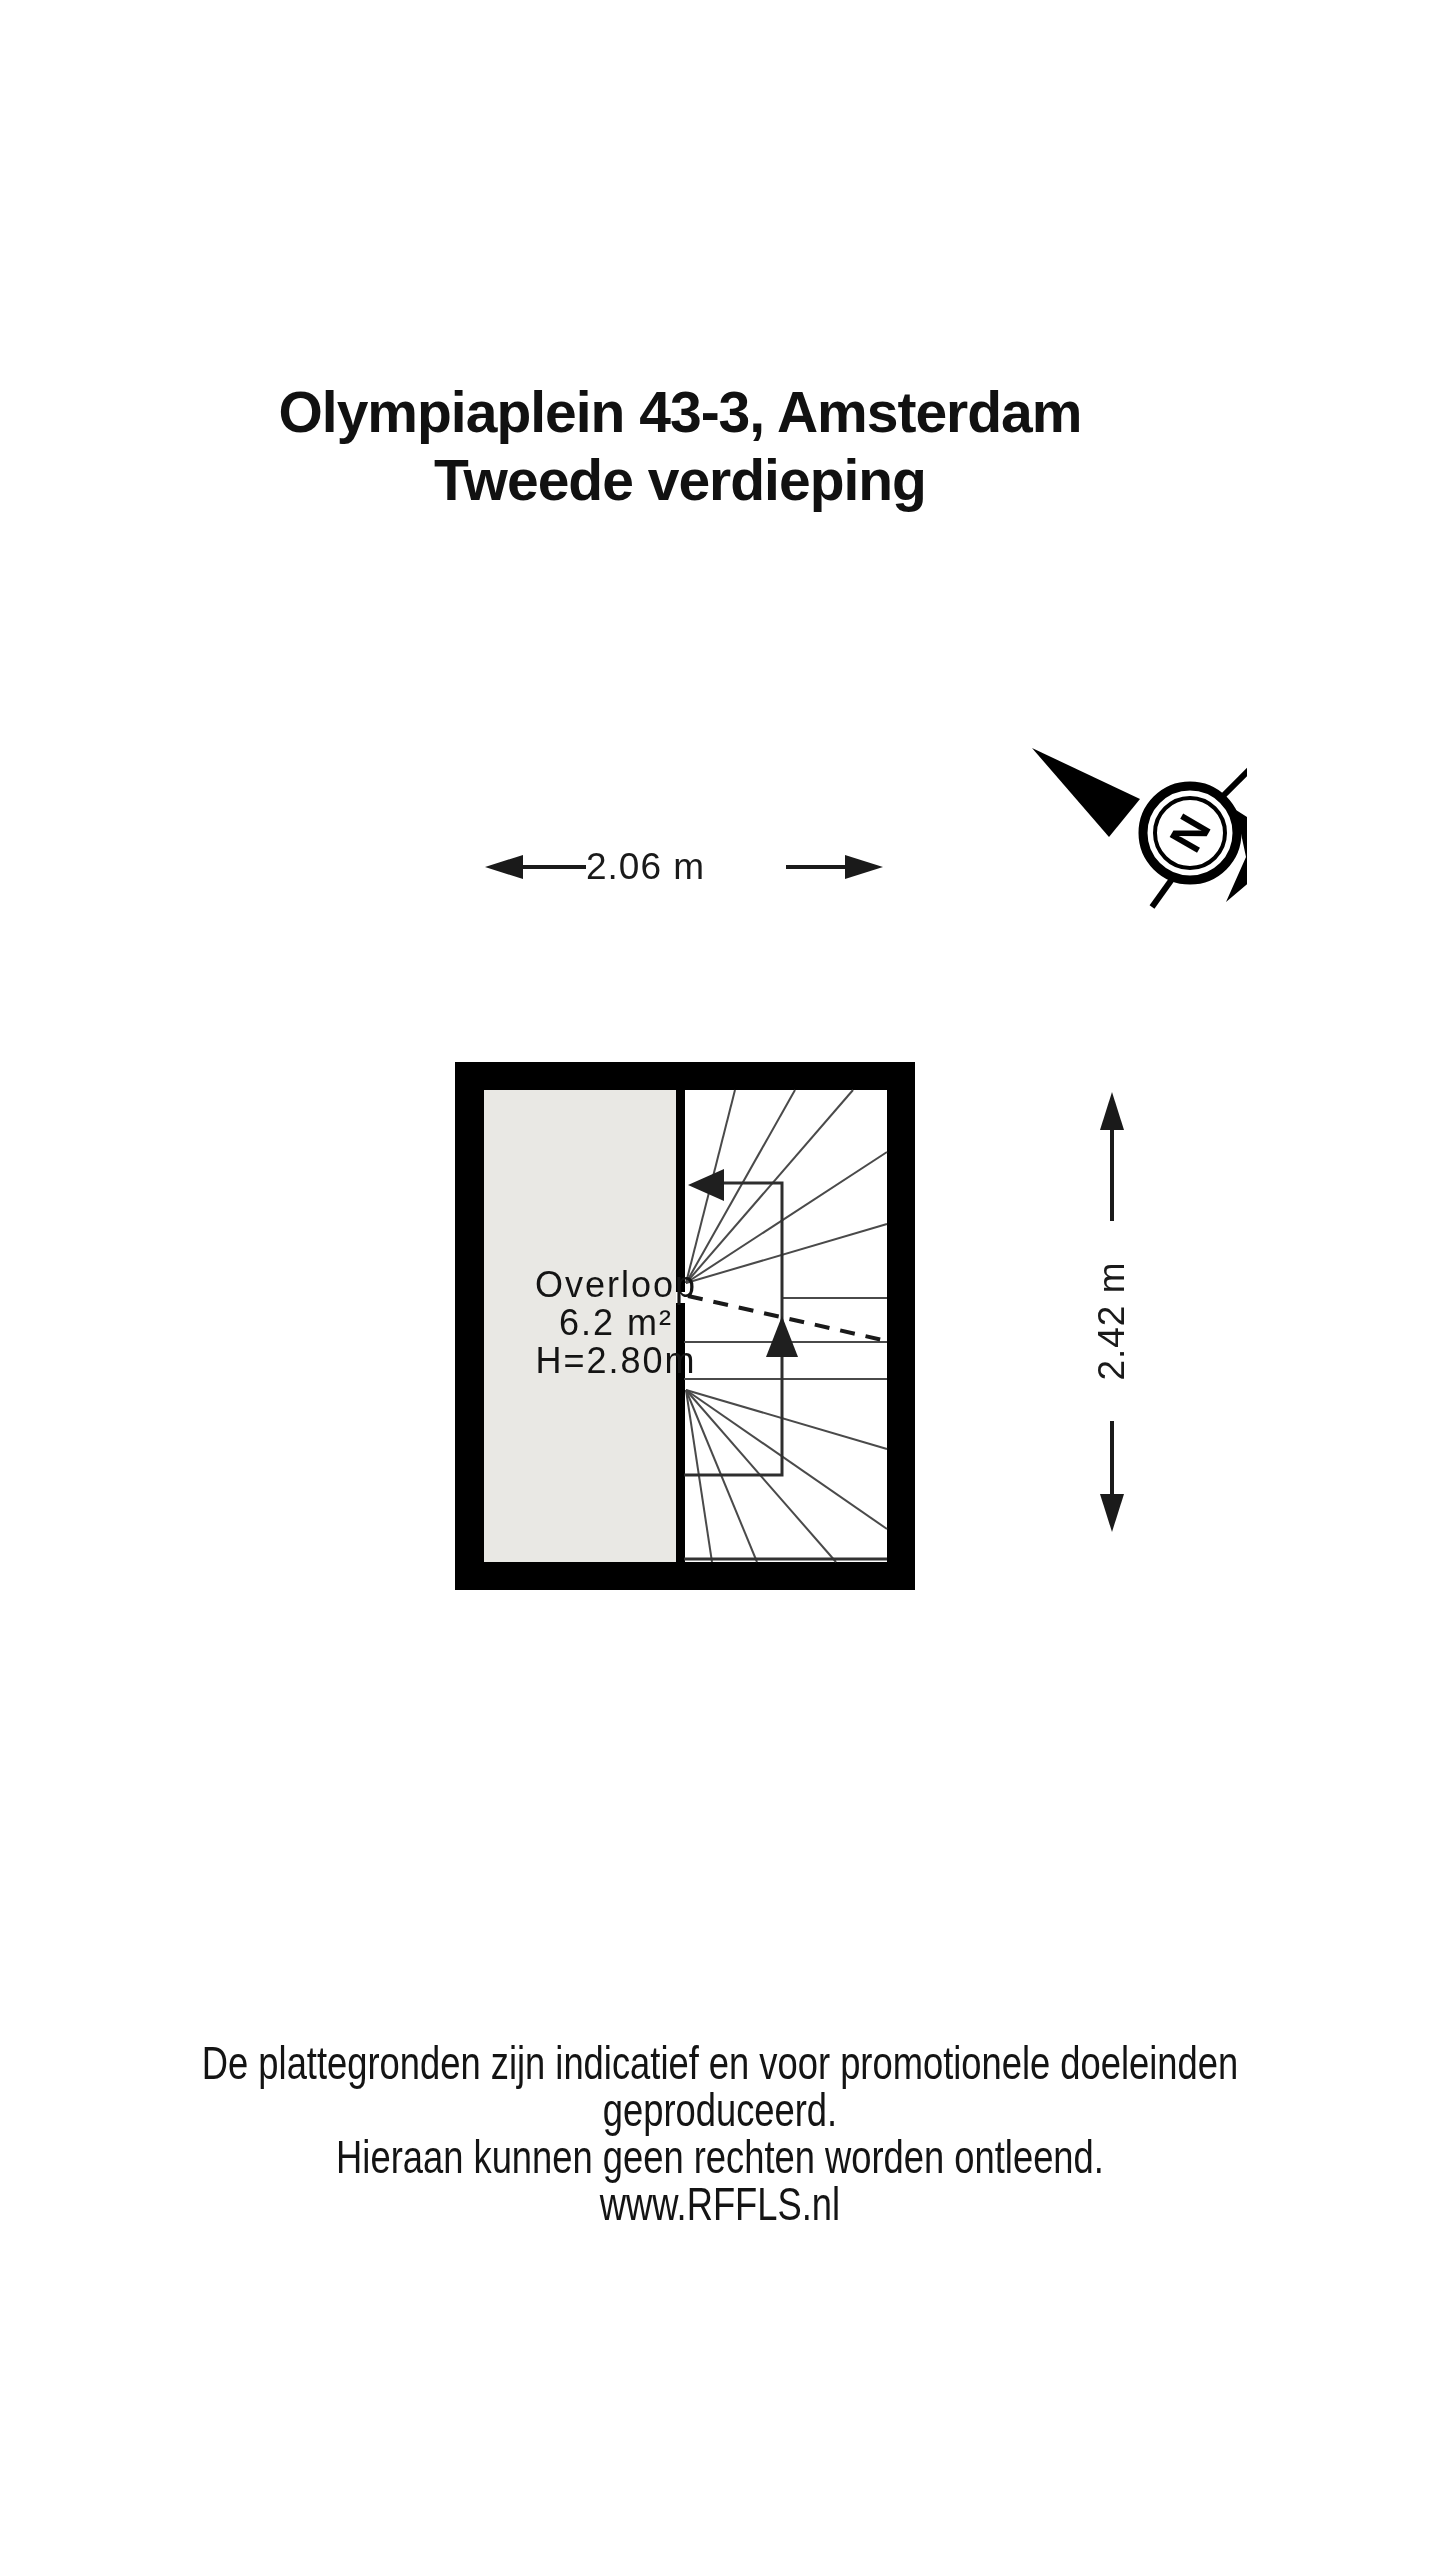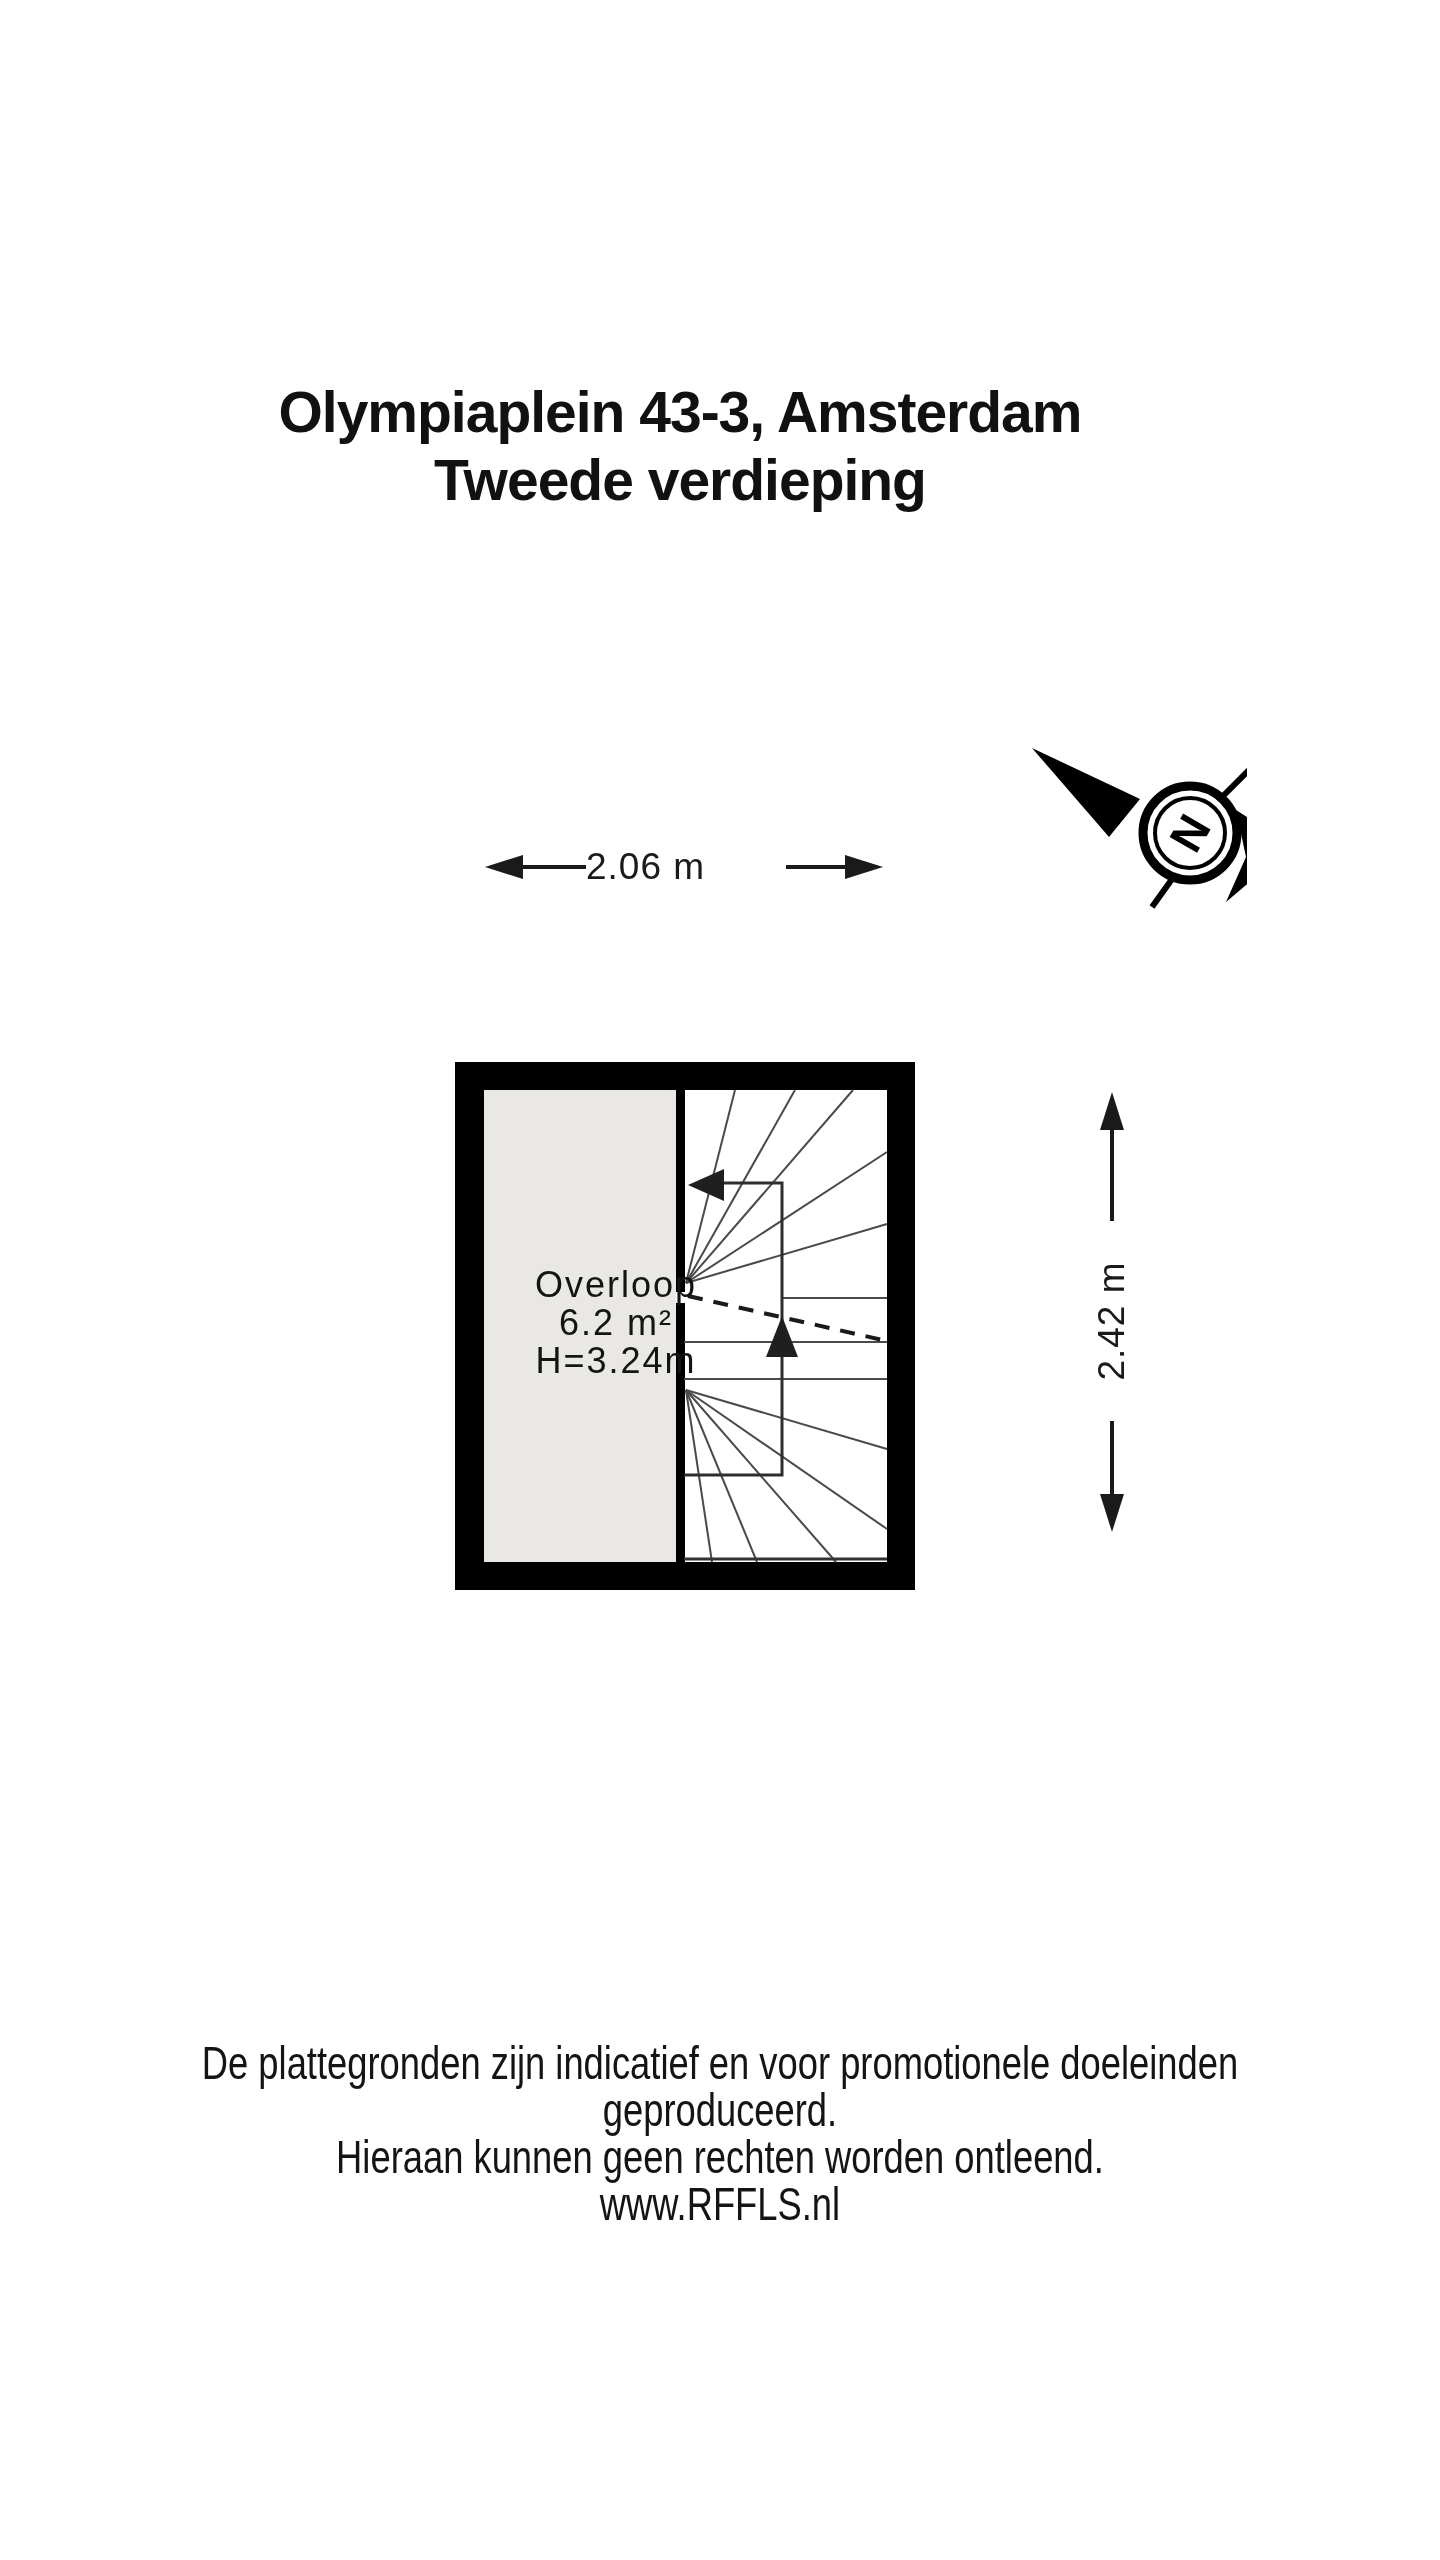--- a/index.html
+++ b/index.html
@@ -103,21 +103,21 @@
       <line x1="688" y1="1296" x2="887" y2="1341" stroke="#1a1a1a" stroke-width="4" stroke-dasharray="15 11"></line>
 
       <polygon points="688,1185 724,1169 724,1201" fill="#1f1f1f" stroke="none"></polygon>
       <polygon points="782,1316 766,1357 798,1357" fill="#1f1f1f" stroke="none"></polygon>
     </g>
   </svg>
 
   <div id="room-label" class="abs">
     <div>Overloop</div>
     <div>6.2 m²</div>
-    <div>H=3.24m</div>
+    <div>H=2.80m</div>
   </div>
 
   <div id="dim-h-label" class="abs">2.06 m</div>
   <div id="dim-v-label" class="abs">2.42 m</div>
 
   <div id="footer" class="abs">
     <div>De plattegronden zijn indicatief en voor promotionele doeleinden geproduceerd.</div>
     <div>Hieraan kunnen geen rechten worden ontleend.</div>
     <div>www.RFFLS.nl</div>
   </div>

